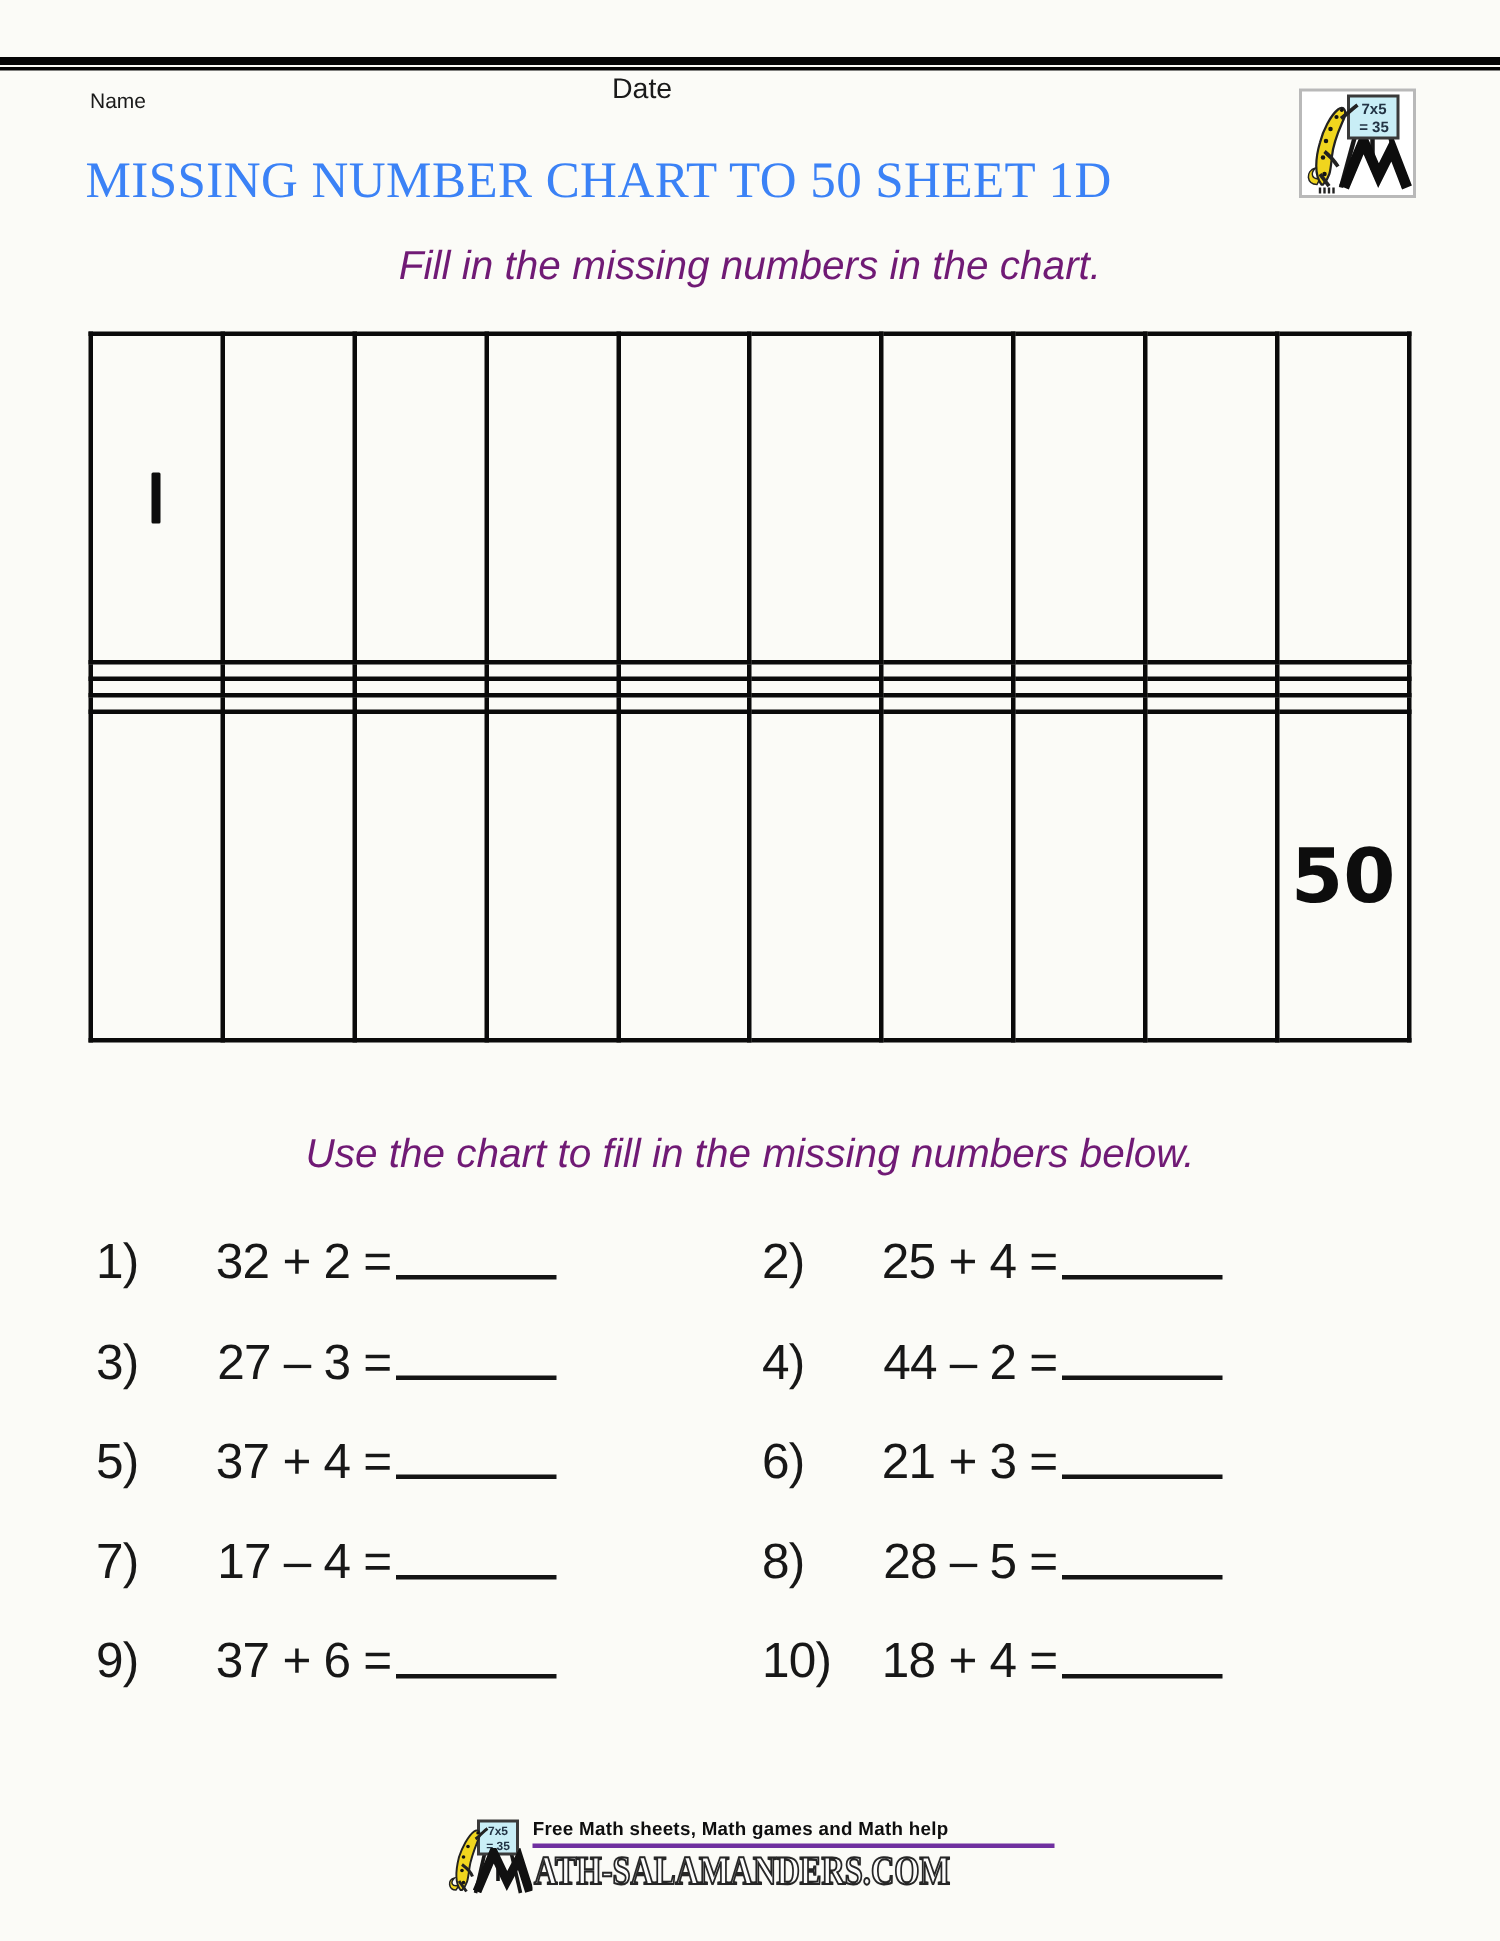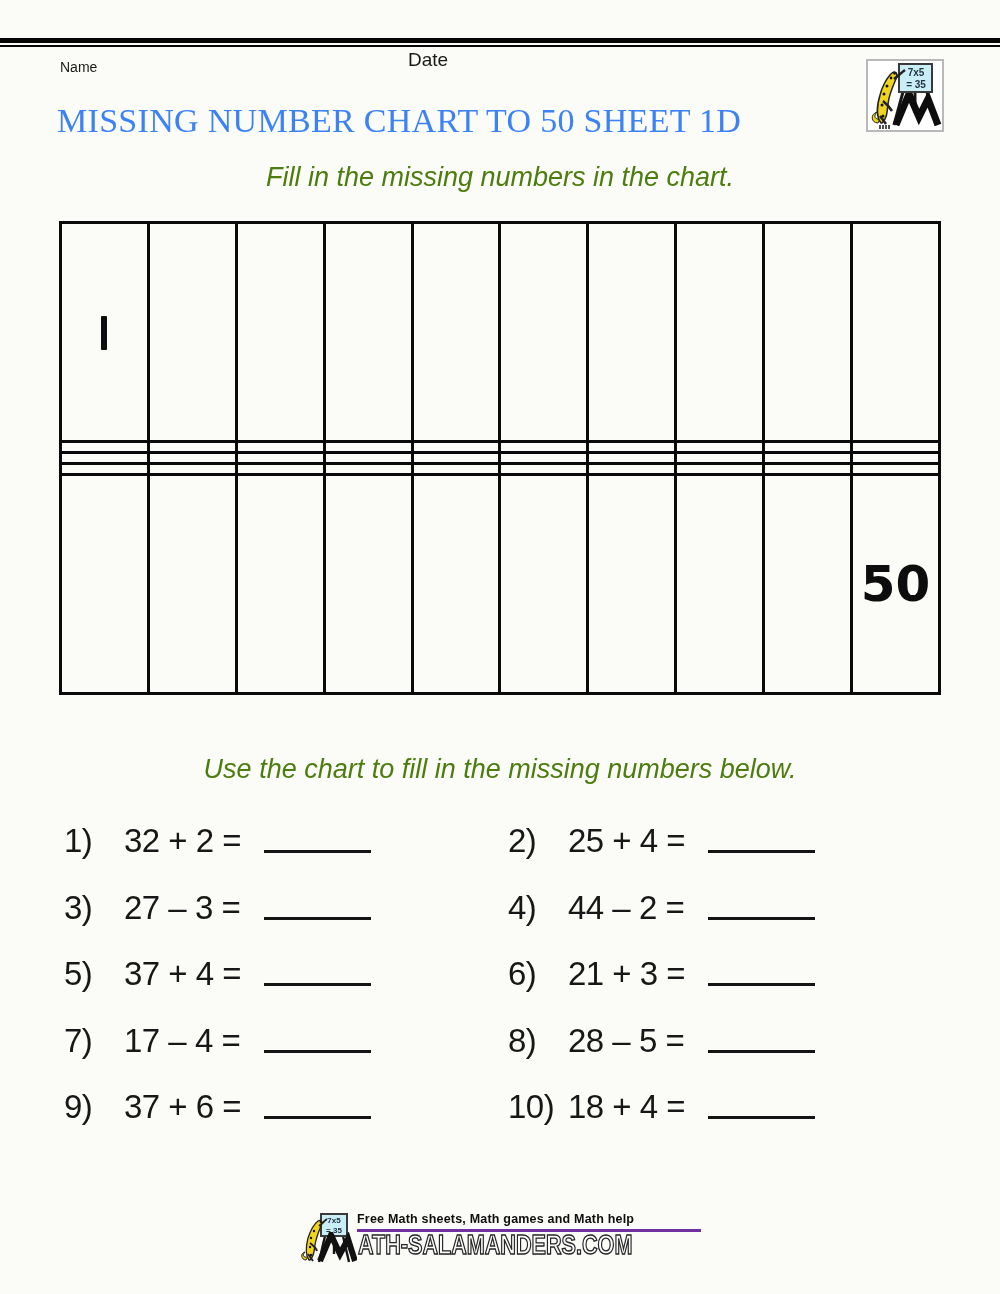--- a/index.html
+++ b/index.html
@@ -6,41 +6,41 @@
   .sheet{position:relative;width:1000px;height:1294px;background:#fbfbf7;overflow:hidden;
          font-family:"Liberation Sans",sans-serif;color:#1a1a1a;}
   .topline{position:absolute;top:38px;left:0;width:1000px;height:9px;
            background:linear-gradient(to bottom,#060606 0,#060606 5px,#fbfbf7 5px,#fbfbf7 6.5px,#060606 6.5px,#060606 9px);}
   .name-label{position:absolute;top:59px;left:60px;font-size:14px;}
   .date-label{position:absolute;top:49px;left:408px;font-size:19px;}
   .corner-logo{position:absolute;top:59px;left:866px;width:78px;height:73px;border:2px solid #b9b9b9;
                background:#ffffff;box-sizing:border-box;}
   .page-title{position:absolute;top:102px;left:57px;font-family:"Liberation Serif",serif;
               font-size:34px;letter-spacing:.3px;color:#3b82f6;white-space:nowrap;}
-  .instr{position:absolute;left:0;width:1000px;text-align:center;font-style:italic;font-size:27px;color:#4d7c0f;}
+  .instr{position:absolute;left:0;width:1000px;text-align:center;font-style:italic;font-size:27px;color:#701a75;}
   #instr-top{top:162px;}
   #instr-bottom{top:754px;}
   table.chart{position:absolute;left:59px;top:221px;width:882px;height:474px;
               border-collapse:collapse;table-layout:fixed;font-weight:bold;}
   table.chart td{border:3px solid #0a0a0a;text-align:center;vertical-align:middle;padding:0;
                  font-family:"DejaVu Sans",sans-serif;font-size:50px;color:#0d0d0d;}
   .one-bar{display:inline-block;width:6px;height:34px;background:#0d0d0d;border-radius:1px;vertical-align:middle;margin-top:-6px;}
   .problems{position:absolute;left:64px;top:822px;width:878px;display:grid;
             grid-template-columns:444px 434px;grid-auto-rows:66.5px;}
   .problem{display:flex;align-items:flex-start;font-size:33px;letter-spacing:-.5px;color:#171717;}
   .pnum{min-width:60px;}
-  .pexpr{min-width:137px;white-space:nowrap;}
+  .pexpr{min-width:137px;white-space:nowrap;text-align:right;}
   .pline{width:107px;height:28px;border-bottom:3px solid #141414;margin-left:3px;}
   .footer{position:absolute;top:1212px;left:0;width:1000px;display:flex;justify-content:center;}
   .f-inner{display:flex;align-items:flex-start;}
   .f-art{width:56px;height:52px;}
   .f-right{margin-left:2px;}
   .f-tagline{font-size:12.5px;font-weight:bold;color:#0e0e0e;white-space:nowrap;letter-spacing:.2px;}
   .f-rule{height:3px;background:#7030a0;margin-top:3px;width:100%;}
-  .f-brand{display:flex;align-items:flex-start;margin-left:-40px;margin-top:0;}
+  .f-brand{display:flex;align-items:center;margin-left:-40px;margin-top:0;font-family:Liberation Serif, serif;}
   .f-brand-m{width:40px;height:30px;flex:none;}
   .f-brand-text{font-weight:bold;font-size:27px;line-height:1;color:#fcfcfc;
                 -webkit-text-stroke:1.4px #262626;text-shadow:0 0 1px #333;
                 transform:scaleX(.8);transform-origin:left bottom;white-space:nowrap;margin-left:1px;}
   svg{display:block;}
 </style>
 </head>
 <body>
 
 <div class="sheet">

